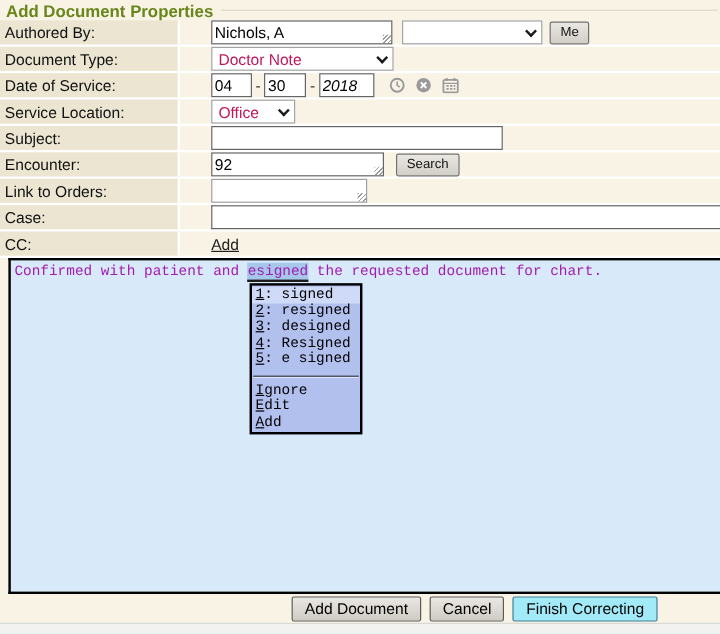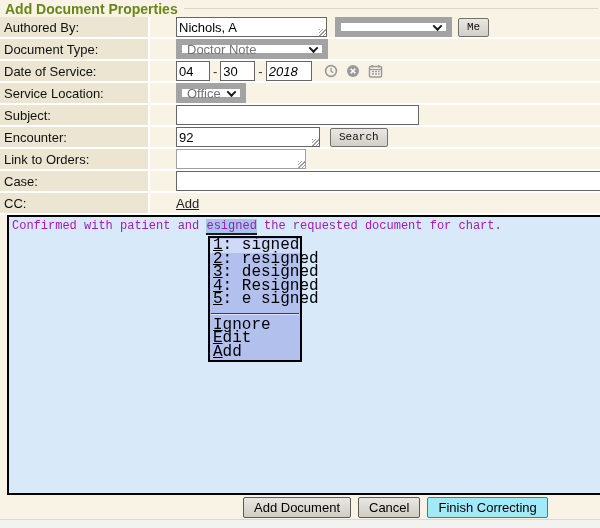--- a/index.html
+++ b/index.html
@@ -26,49 +26,49 @@
   input.txt {
     height:20px; border:1px solid #666; background:#fff; font-size:13px;
     font-family:"Liberation Sans",sans-serif; padding:0 2px; color:#000; outline:none;
   }
   .grip::after {
     content:""; position:absolute; right:1px; bottom:1px; width:7px; height:7px;
     background:repeating-linear-gradient(315deg, transparent 0 1.5px, #9a9a9a 1.5px 2.5px);
     pointer-events:none;
   }
   .sel {
-    height:20px; background:#fff; border:6px solid #a3a3a3; display:inline-flex;
-    align-items:center; justify-content:space-between; font-size:13px; color:#737373;
+    height:20px; background:#fff; border:1px solid #a3a3a3; display:inline-flex;
+    align-items:center; justify-content:space-between; font-size:13px; color:#be185d;
     padding:0 5px; cursor:default;
   }
   .chev { width:7px; height:7px; border-right:2px solid #1a1a1a; border-bottom:2px solid #1a1a1a;
     transform:rotate(45deg) translate(-1px,-1px); flex:0 0 auto; margin-left:6px; }
   button.small-btn {
-    height:19px; font-size:11px; font-family:Liberation Mono, monospace;
+    height:19px; font-size:11px; font-family:Liberation Sans, sans-serif;
     background:linear-gradient(#e9e7e1,#d2cfc7); border:1px solid #707070;
     border-radius:2px; padding:0 8px; color:#111;
   }
   .dash { font-size:13px; color:#333; margin:0 3px; }
   .date-icons { display:inline-flex; align-items:center; gap:8px; margin-left:12px; }
   .date-icons svg { display:block; }
   a.add-link { font-size:13px; color:#222; text-decoration:underline; cursor:pointer; }
   
   .editor {
     margin-left:7px; width:593px; height:280px;
     border:2px solid #000; border-right:none;
     background:#d8e9f9; padding:2px 0 0 3px;
     font-family:"Liberation Mono", monospace; font-size:12px; line-height:14px; color:#a21caf;
     white-space:pre; overflow:hidden;
   }
   .misspelled { background:#a6c6ea; border-bottom:2px solid #1c1c1c; }
   
   .spell-menu {
     position:absolute; left:208px; top:236px; width:94px;
     background:#b2c0ee; border:2px solid #000;
-    font-family:"Liberation Mono", monospace; font-size:16px; color:#000;
+    font-family:"Liberation Mono", monospace; font-size:12px; color:#000;
     padding:1px 0;
   }
   .menu-item { line-height:13.5px; height:13.5px; padding-left:3px; white-space:pre; cursor:default; }
   .menu-item.highlight { background:#cedaf8; }
   .menu-sep { height:1px; background:#3c3c50; margin:6px 1px 5px 1px; box-shadow:0 1px 0 #dfe6fb; }
   .menu-item u { text-decoration:underline; }
   
   .footer-bar {
     height:24px; background:#f8f3e5; display:flex; align-items:center;
     gap:7px; padding-left:243px;

